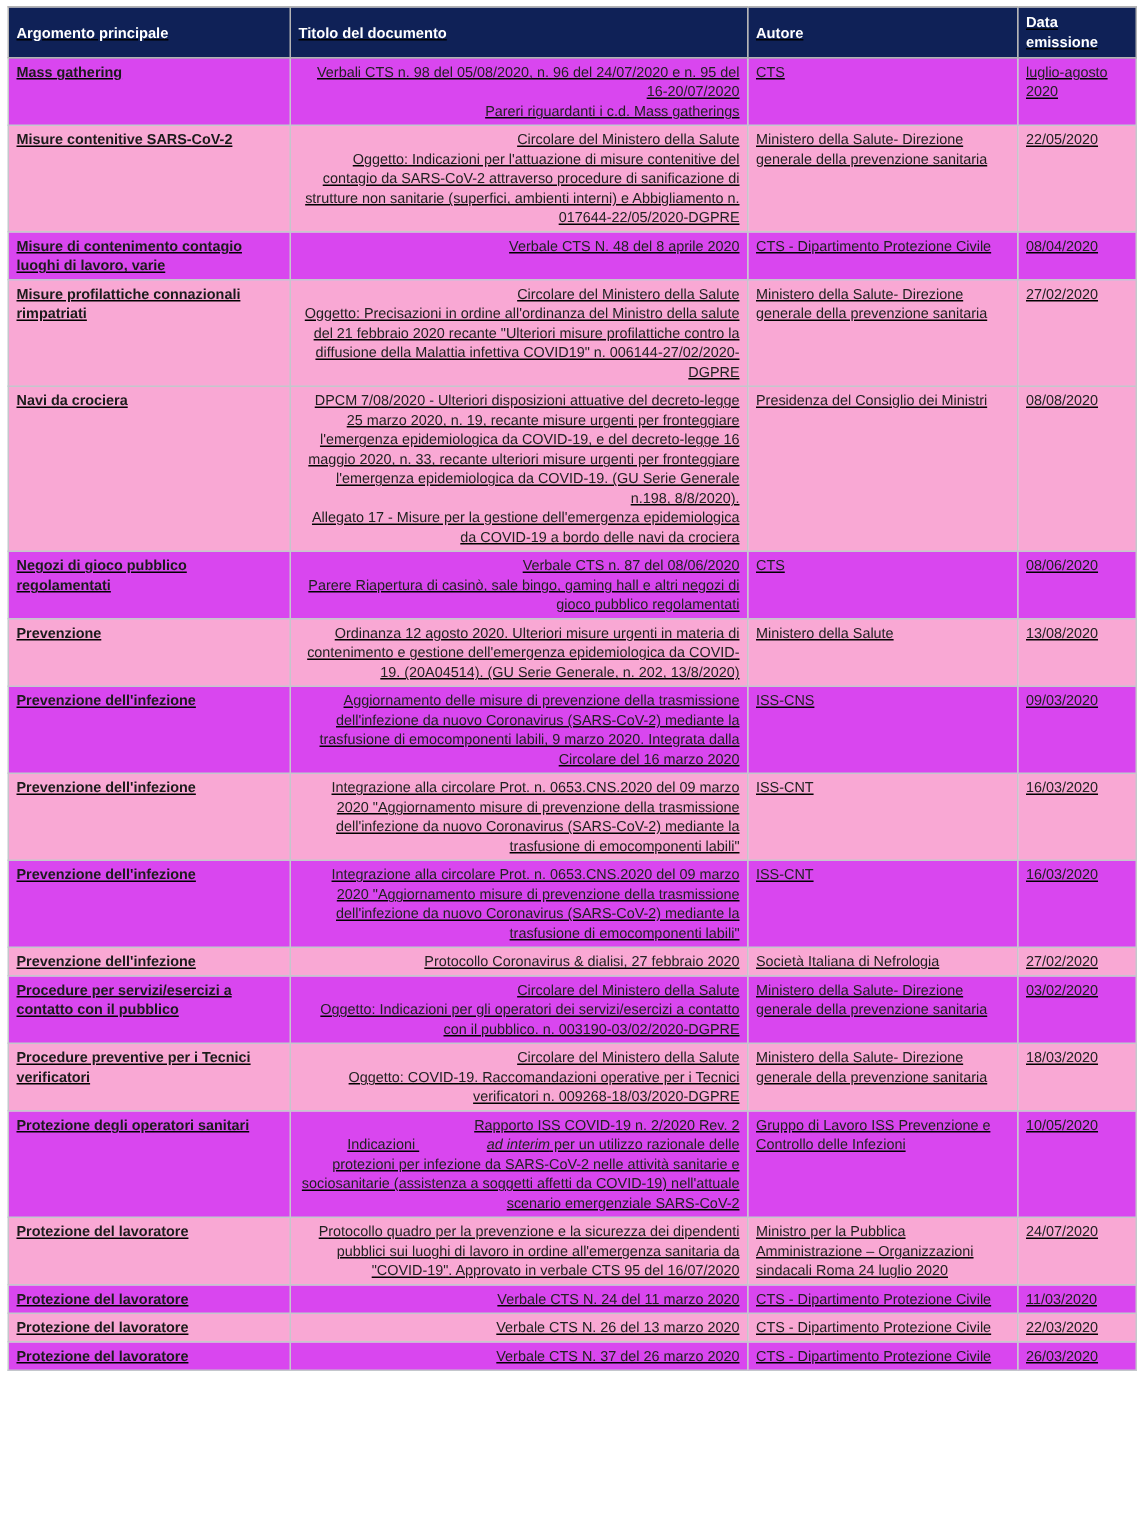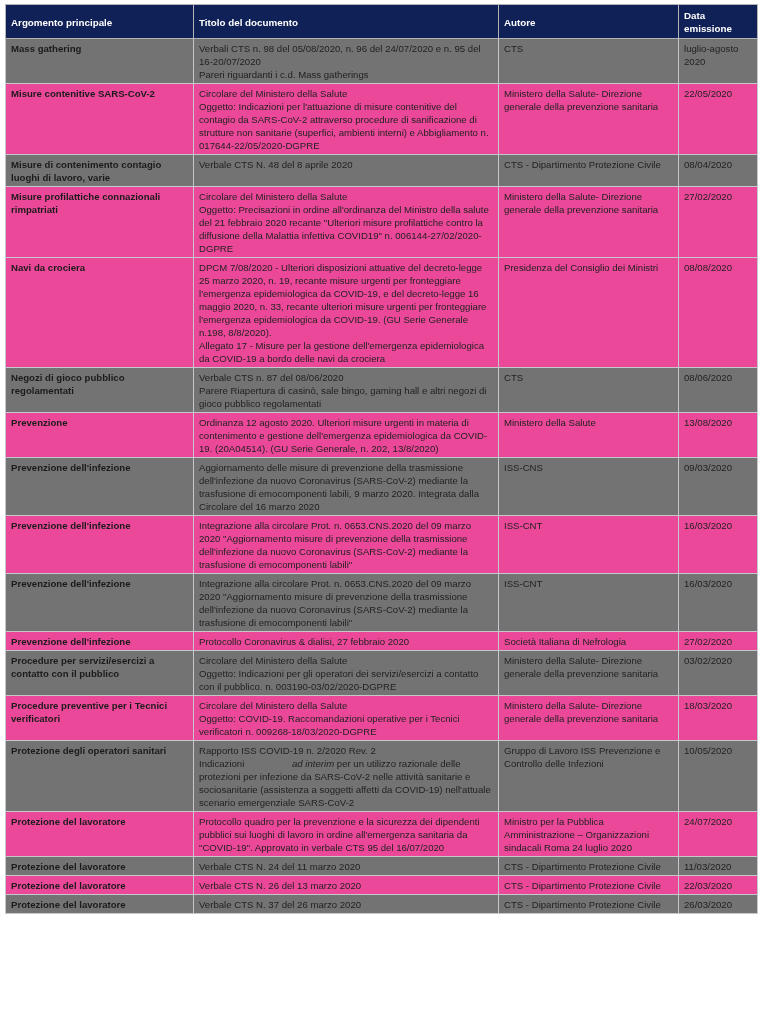--- a/index.html
+++ b/index.html
@@ -1,17 +1,17 @@
 <!DOCTYPE html>
 <html><head>
 <meta charset="utf-8">
 <style>
   html, body { margin: 0; padding: 0; background: #ffffff; }
   body { width: 761px; height: 1024px; overflow: hidden; }
-  .wrap { position: absolute; left: 5px; top: 4px; width: 752px; }
+  .wrap { position: absolute; left: 5px; top: 4px; width: 752px; text-decoration: underline; }
   table {
     border-collapse: collapse;
     width: 752px;
     table-layout: fixed;
     font-family: "Liberation Sans", sans-serif;
     font-size: 9.6px;
     line-height: 13px;
     color: #222222;
   }
   col.c1 { width: 188px; }
@@ -26,24 +26,24 @@
     padding: 4px 5px 3px 5px;
     border: 1px solid #b4b4b4;
     height: 14px;
     font-size: 9.8px;
   }
   td {
     vertical-align: top;
     padding: 3px 5px 2px 5px;
     border: 1.5px solid #c4c7cc;
   }
-  tr.alt td { background: #737373; }
-  tr.norm td { background: #ec4899; }
+  tr.alt td { background: #d946ef; }
+  tr.norm td { background: #f9a8d4; }
   td.topic { font-weight: bold; color: #1b1b1b; }
-  .line { display: block; }
+  .line { display: block; text-align: right; }
   em { font-style: italic; margin-left: 45px; }
 </style>
 </head>
 <body>
 
 <div class="wrap">
   <table>
     <colgroup>
       <col class="c1">
         <col class="c2">

